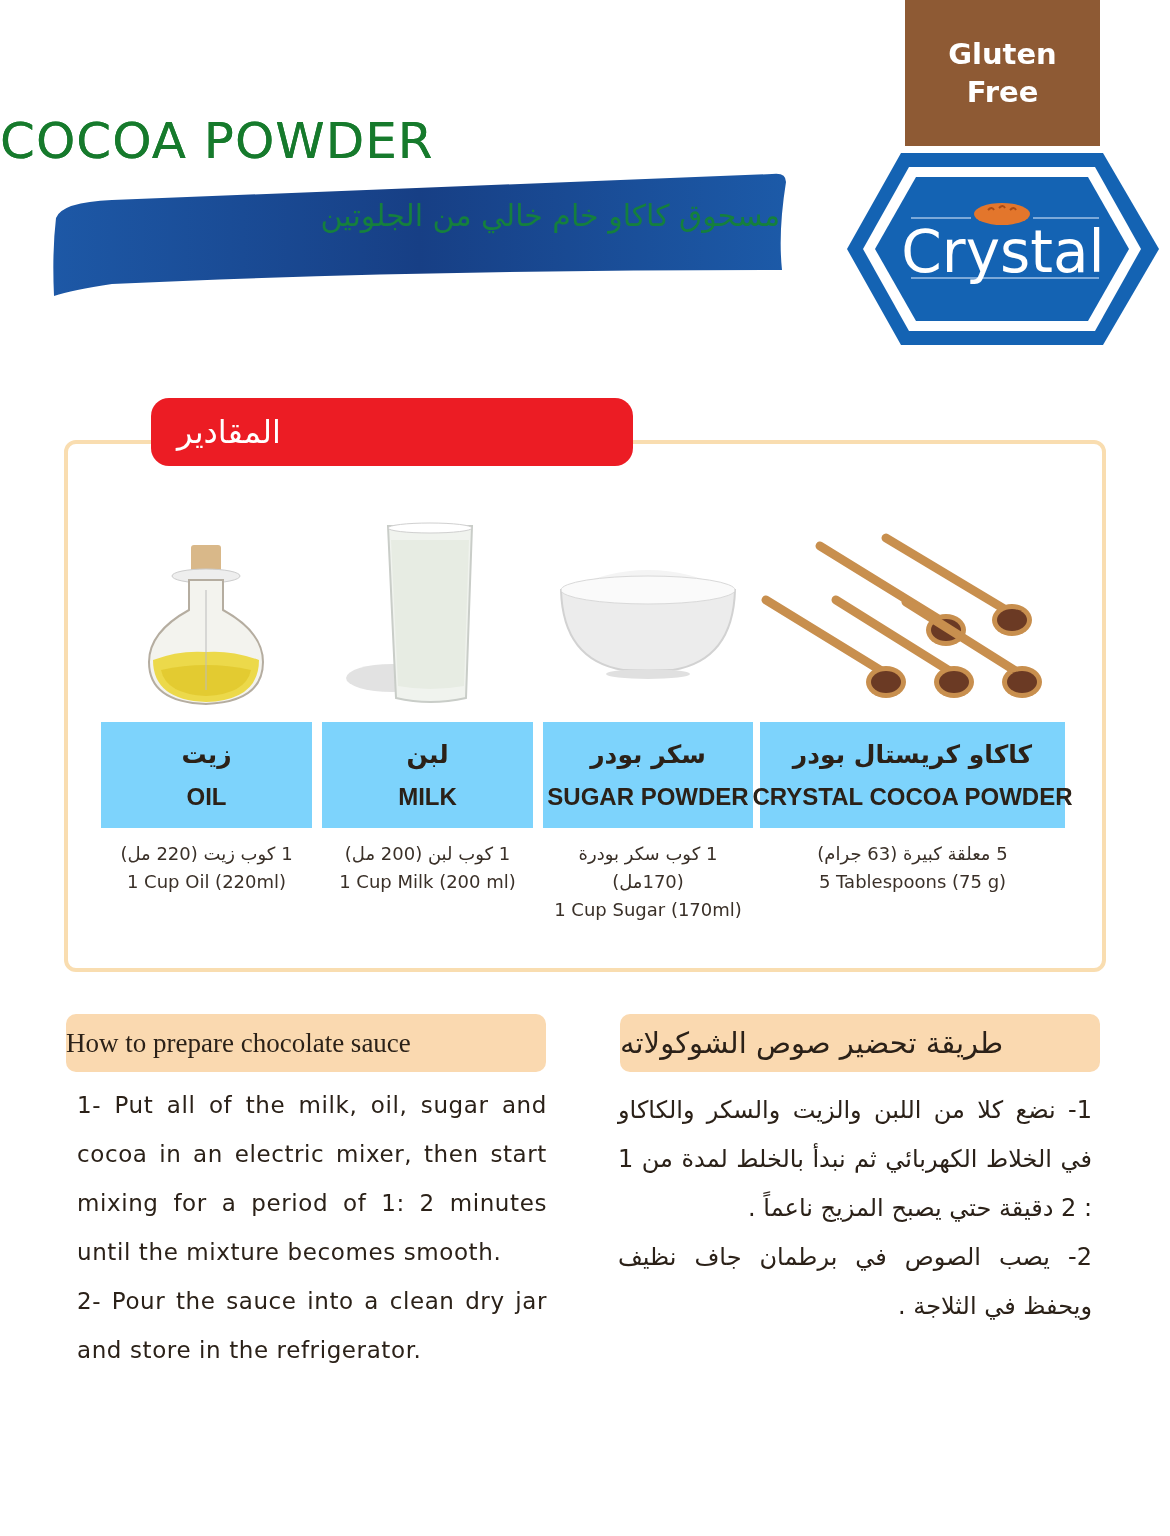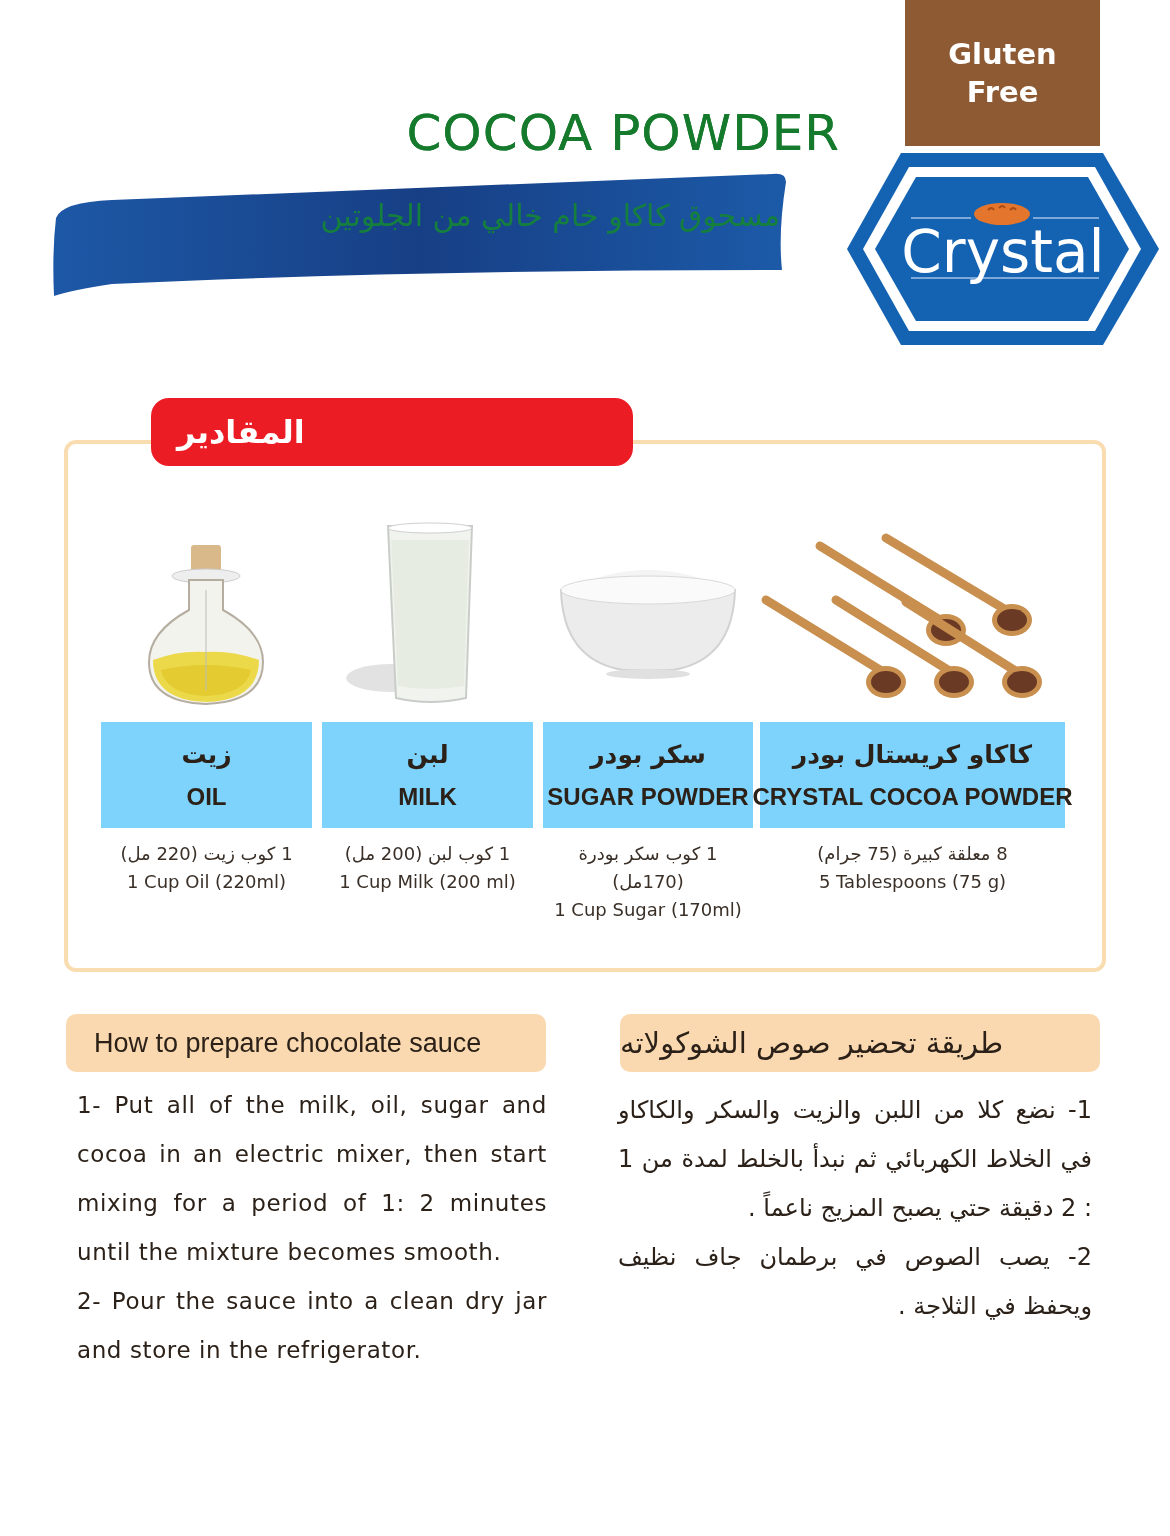--- a/index.html
+++ b/index.html
@@ -5,48 +5,48 @@
   * { box-sizing: border-box; margin: 0; padding: 0; }
   html, body { width: 1170px; height: 1536px; background: #ffffff; overflow: hidden; }
   body { position: relative; font-family: "DejaVu Sans", sans-serif; color: #2b2118; }
 
   
   .gf-badge { position: absolute; left: 905px; top: 0; width: 195px; height: 146px; background: #8e5a34;
     display: flex; flex-direction: column; align-items: center; justify-content: center; }
   .gf-badge span { color: #fff; font-family: "DejaVu Sans", sans-serif; font-weight: bold; font-size: 29px; line-height: 38px; }
   .logo { position: absolute; left: 843px; top: 150px; width: 318px; height: 198px; }
 
-  .title { position: absolute; left: 0; width: 840px; top: 104px; text-align: right;
+  .title { position: absolute; left: 0; width: 840px; top: 112px; text-align: left;
     font-family: "DejaVu Sans", sans-serif; font-size: 50px; letter-spacing: 1px;
     background: linear-gradient(180deg, #1f8f35, #0c6a25); -webkit-background-clip: text; background-clip: text; color: #167a2c; }
   .banner { position: absolute; left: 52px; top: 172px; width: 738px; height: 126px; }
   .banner-text { position: absolute; left: 60px; top: 198px; width: 720px; text-align: right; direction: rtl;
     font-family: "DejaVu Sans", sans-serif; font-size: 30px; color: #15803d; }
 
   
   .ing-frame { position: absolute; left: 64px; top: 440px; width: 1042px; height: 532px;
     border: 4px solid #f9ddb0; border-radius: 12px; }
   .ing-pill { position: absolute; left: 151px; top: 398px; width: 482px; height: 68px; background: #ec1c24;
     border-radius: 18px; display: flex; align-items: center; justify-content: space-between; padding: 0 30px 0 26px; color: #fff; }
   .ing-pill .en { font-family: "DejaVu Sans", sans-serif; font-weight: bold; font-size: 30px; }
-  .ing-pill .ar { font-family: "DejaVu Sans", sans-serif; font-weight: bold; font-size: 32px; direction: rtl; }
+  .ing-pill .ar { font-family: "DejaVu Sans", sans-serif; font-weight: normal; font-size: 32px; direction: rtl; }
 
   .col { position: absolute; top: 510px; }
   .col .pic { height: 212px; position: relative; }
   .col .label { position: absolute; top: 212px; left: 0; width: 100%; height: 106px; background: #7dd3fc;
     display: flex; flex-direction: column; align-items: center; justify-content: center; gap: 14px; }
   .col .label .ar { font-weight: bold; font-size: 25px; direction: rtl; color: #2b2118; }
   .col .label .en { font-family: "Liberation Sans", sans-serif; font-weight: bold; font-size: 24px; color: #2b2118; white-space: nowrap; }
   .col .qty { position: absolute; top: 330px; left: 0; width: 100%; text-align: center; font-size: 18px; line-height: 28px; color: #3a3028; }
   .col .qty .ar { direction: rtl; font-family: "DejaVu Sans", sans-serif; }
 
   
   .m-head { position: absolute; height: 58px; background: #fad9b0; border-radius: 10px;
     display: flex; align-items: center; font-size: 28px; color: #2b2118; }
-  .m-head-en { left: 66px; top: 1014px; width: 480px; padding-left: 28px; font-family: Liberation Sans, sans-serif; font-size: 27px; }
+  .m-head-en { left: 66px; top: 1014px; width: 480px; padding-left: 0; font-family: Liberation Serif, serif; font-size: 27px; }
   .m-head-ar { left: 620px; top: 1014px; width: 480px; padding-right: 14px; justify-content: flex-end; direction: rtl; font-size: 29px; }
   .m-body { position: absolute; font-size: 24px; line-height: 49px; color: #2b2118; }
   .m-body-en { left: 77px; top: 1081px; width: 470px; text-align: justify; letter-spacing: 0.6px; font-family: "DejaVu Sans", sans-serif; font-size: 23px; }
   .m-body-ar { left: 618px; top: 1086px; width: 474px; direction: rtl; text-align: justify; font-size: 24px; }
   .m-body p { margin: 0; }
 </style>
 </head>
 <body>
 
 <div class="gf-badge">
@@ -168,21 +168,21 @@
         <ellipse cx="262" cy="172" rx="20" ry="16" fill="#c88f4e"></ellipse>
           <ellipse cx="262" cy="172" rx="15" ry="11" fill="#6b3a24"></ellipse>
       </g>
     </svg>
   </div>
   <div class="label">
     <span class="ar">كاكاو كريستال بودر</span>
     <span class="en">CRYSTAL COCOA POWDER</span>
   </div>
   <div class="qty">
-    <div class="ar">8 معلقة كبيرة (75 جرام)</div>
+    <div class="ar">5 معلقة كبيرة (63 جرام)</div>
     <div>5 Tablespoons (75 g)</div>
   </div>
 </div>
 
 <div class="m-head m-head-en">How to prepare chocolate sauce</div>
 <div class="m-body m-body-en">
   <p>1- Put all of the milk, oil, sugar and cocoa in an electric mixer, then start mixing for a period of 1: 2 minutes until the mixture becomes smooth.</p>
   <p>2- Pour the sauce into a clean dry jar and store in the refrigerator.</p>
 </div>
 

